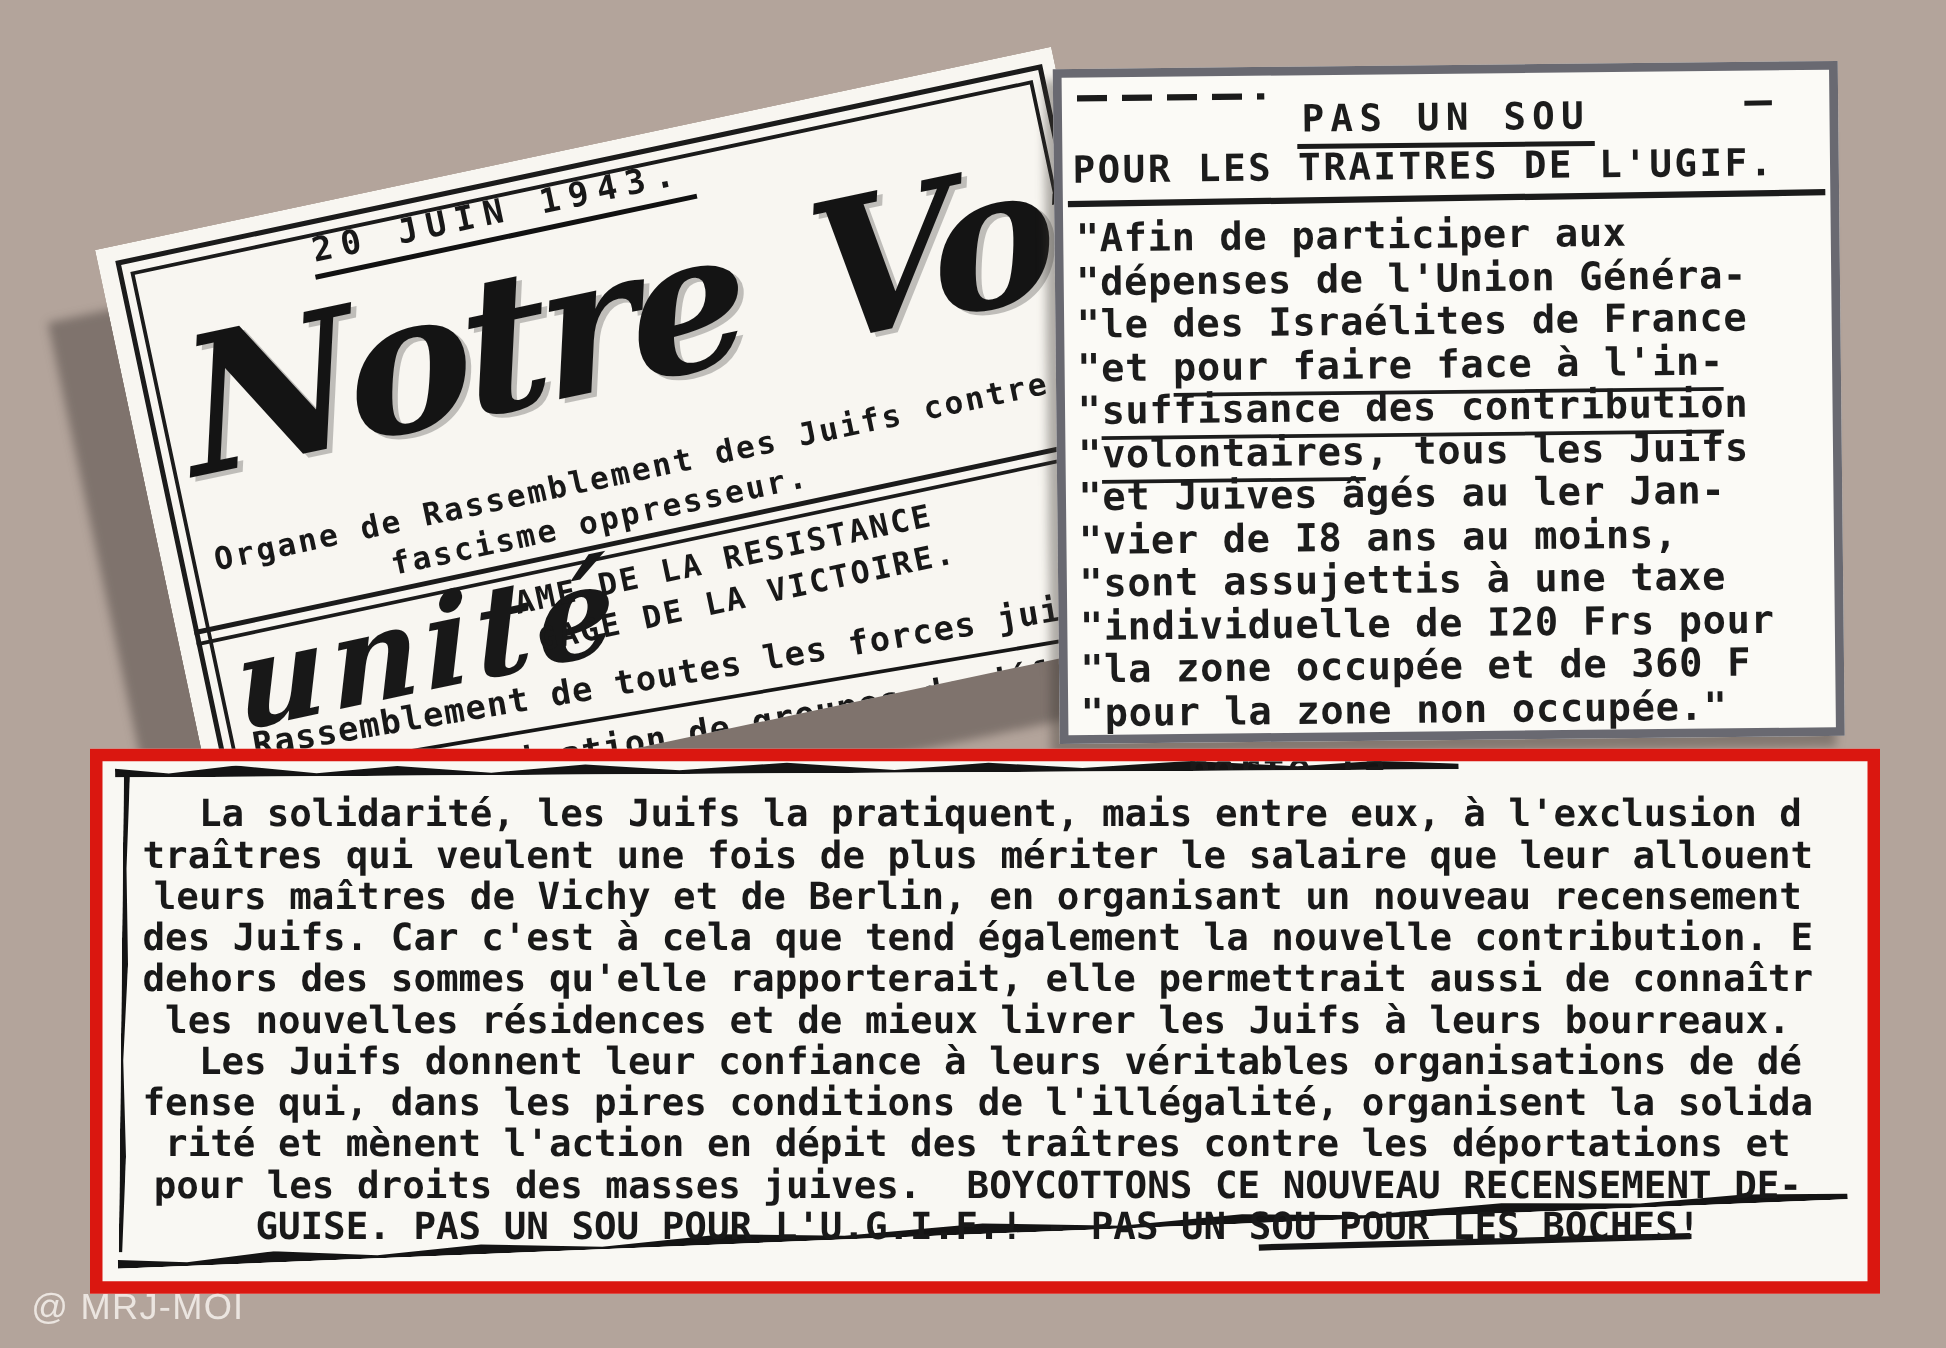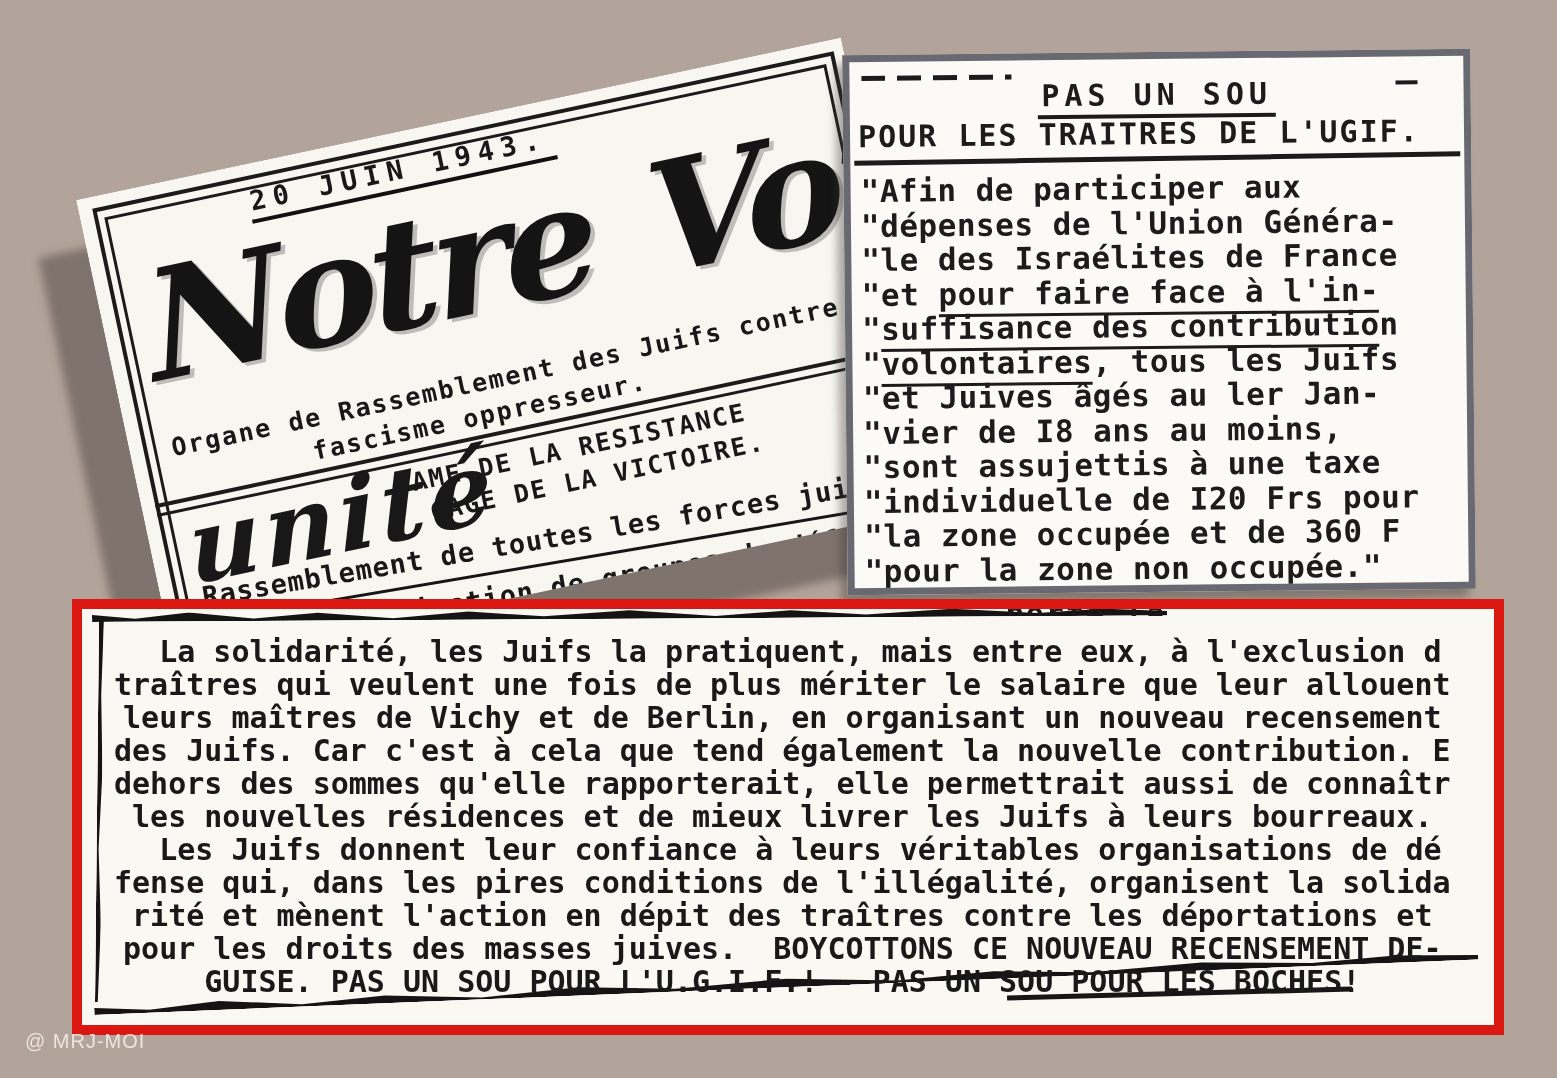--- a/index.html
+++ b/index.html
@@ -63,27 +63,27 @@
     background:#f9f8f3;border:10px solid #da1710;box-sizing:border-box;
     overflow:hidden;color:#191919;
   }
   .torn-h{position:absolute;background:#141414;
     clip-path:polygon(0 30%,4% 70%,9% 10%,15% 75%,21% 22%,28% 80%,35% 18%,42% 70%,50% 15%,58% 78%,65% 25%,72% 72%,80% 20%,88% 68%,94% 28%,100% 55%,100% 100%,0 100%);}
   .torn-top{left:10px;top:3px;width:1075px;height:10px;transform:rotate(-0.35deg);transform-origin:left top;}
   .torn-left{position:absolute;left:15px;top:9px;width:5px;height:384px;background:#141414;
     transform:rotate(0.6deg);clip-path:polygon(0 0,100% 0,60% 20%,100% 40%,40% 60%,100% 80%,55% 100%,0 100%);}
   .torn-bottom{left:12px;top:396px;width:1385px;height:10px;transform:rotate(-2.3deg);transform-origin:left top;}
   .boches-u{position:absolute;left:925px;top:382px;width:345px;height:5px;background:#161616;transform:rotate(-1.5deg);}
-  .frag{position:absolute;left:844px;top:0;width:320px;height:7px;overflow:hidden;text-align:center;}
+  .frag{position:absolute;left:868px;top:0;width:320px;height:7px;overflow:hidden;}
   .frag span{display:inline-block;margin-top:-26px;width:310px;font-weight:bold;font-size:30px;
     letter-spacing:2px;border-bottom:4px solid #161616;}
   .sol-body{position:absolute;left:32px;top:26px;font-weight:bold;font-size:30px;
     line-height:33px;white-space:pre;text-align:center;}
   
-  .watermark{position:absolute;left:25px;top:1030px;font-size:20px;letter-spacing:1px;
+  .watermark{position:absolute;left:25px;top:1030px;font-size:29px;letter-spacing:1px;
     color:rgba(242,238,233,0.88);z-index:5;}
 </style>
 </head>
 <body>
 
 <div class="masthead-wrap">
   <div class="masthead">
     <div class="mb-outer"></div>
     <div class="mb-inner"></div>
     <div class="mh-date mono">20 JUIN 1943.</div>

